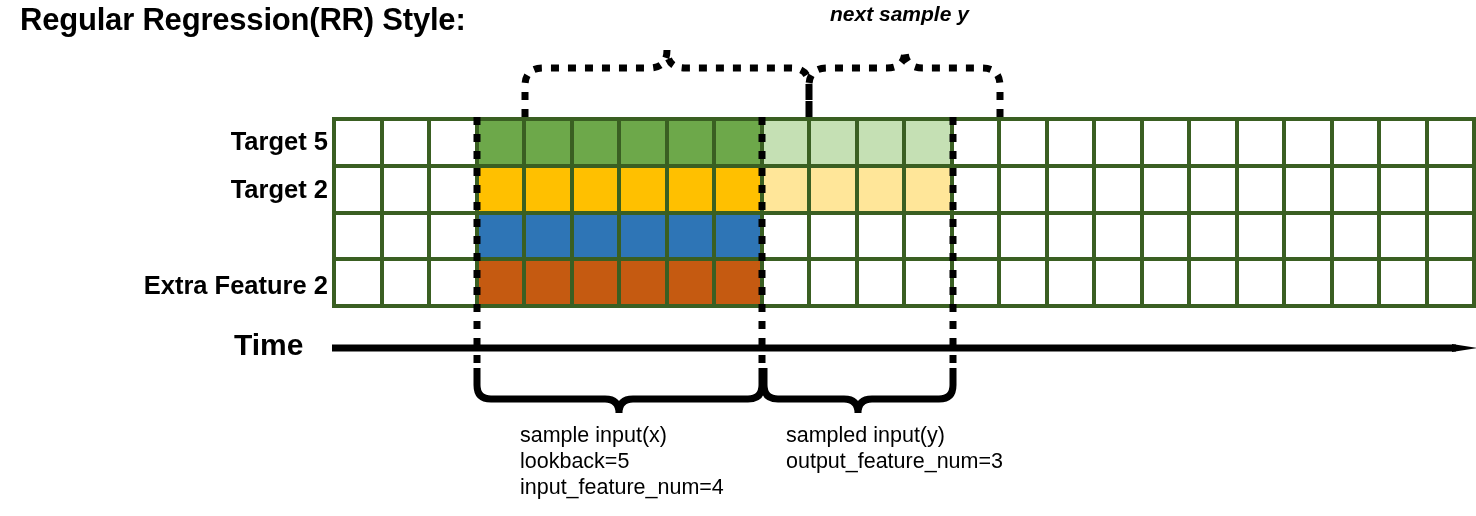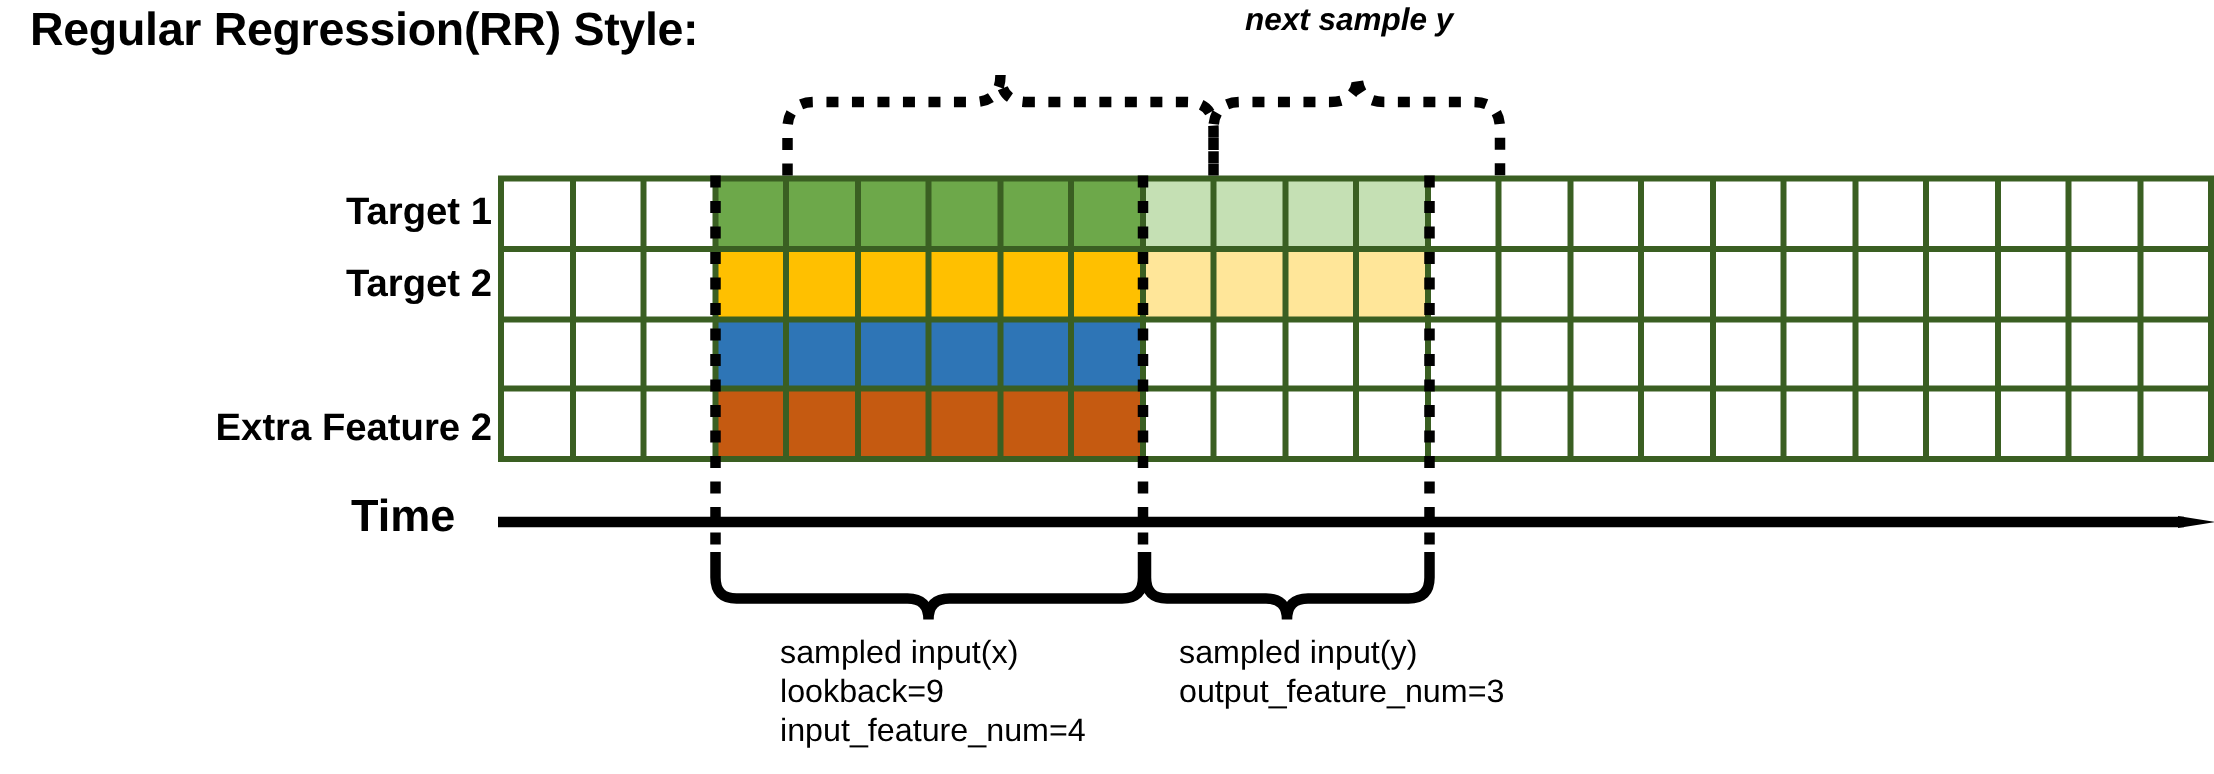--- a/index.html
+++ b/index.html
@@ -94,21 +94,21 @@
   #caption-input { left: 508px; }
   #caption-output { left: 774px; }
 </style>
 </head>
 <body>
 
 <div id="stage">
 
   <div class="abs" id="title">Regular Regression(RR) Style:</div>
 
-  <div class="abs row-label" style="top:117px;">Target 1</div>
+  <div class="abs row-label" style="top:117px;">Target 5</div>
   <div class="abs row-label" style="top:165px;">Target 2</div>
   <div class="abs row-label" style="top:261px;">Extra Feature 2</div>
 
   <div class="abs" id="grid">
       <div class="cell" style="background: rgb(255, 255, 255);"></div>
       <div class="cell" style="background: rgb(255, 255, 255);"></div>
       <div class="cell" style="background: rgb(255, 255, 255);"></div>
       <div class="cell" style="background: rgb(109, 168, 74);"></div>
       <div class="cell" style="background: rgb(109, 168, 74);"></div>
       <div class="cell" style="background: rgb(109, 168, 74);"></div>
@@ -226,22 +226,22 @@
 
     <g fill="none" stroke="#000" stroke-width="7" stroke-linecap="butt">
 
       <path d="M465,368 L465,385 Q465,399 479,399 L593,399 Q607,399 607,413 Q607,399 621,399 L736,399 Q750,399 750,385 L750,368"></path>
 
       <path d="M752,368 L752,385 Q752,399 766,399 L832,399 Q846,399 846,413 Q846,399 860,399 L927,399 Q941,399 941,385 L941,368"></path>
     </g>
   </svg>
 
   <div class="abs caption" id="caption-input">
-    <div>sampled input(x)</div>
-    <div>lookback=9</div>
+    <div>sample input(x)</div>
+    <div>lookback=5</div>
     <div>input_feature_num=4</div>
   </div>
   <div class="abs caption" id="caption-output">
     <div>sampled input(y)</div>
     <div>output_feature_num=3</div>
   </div>
 
 </div>
 
 </body></html>

